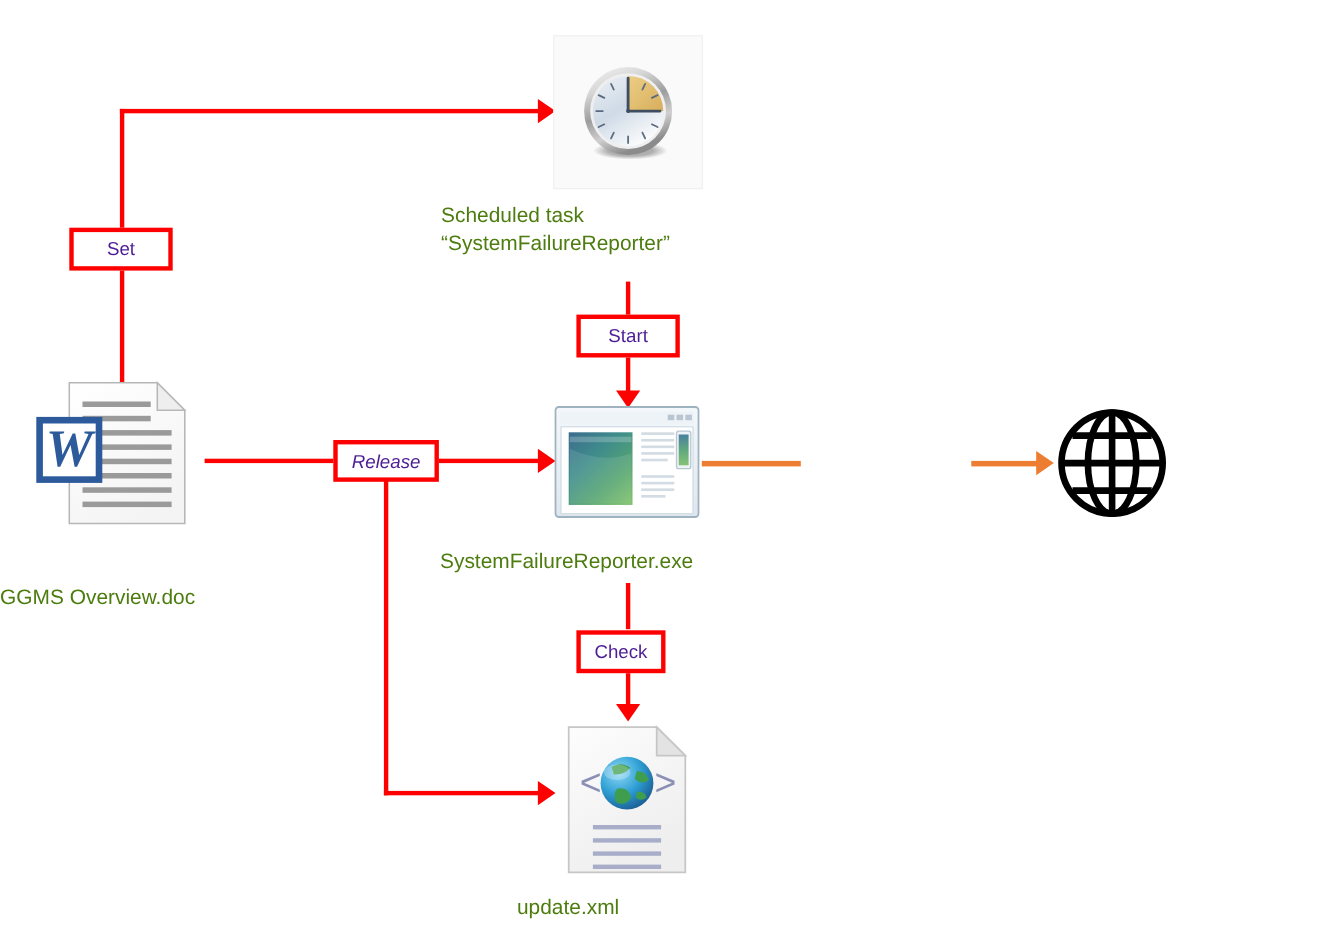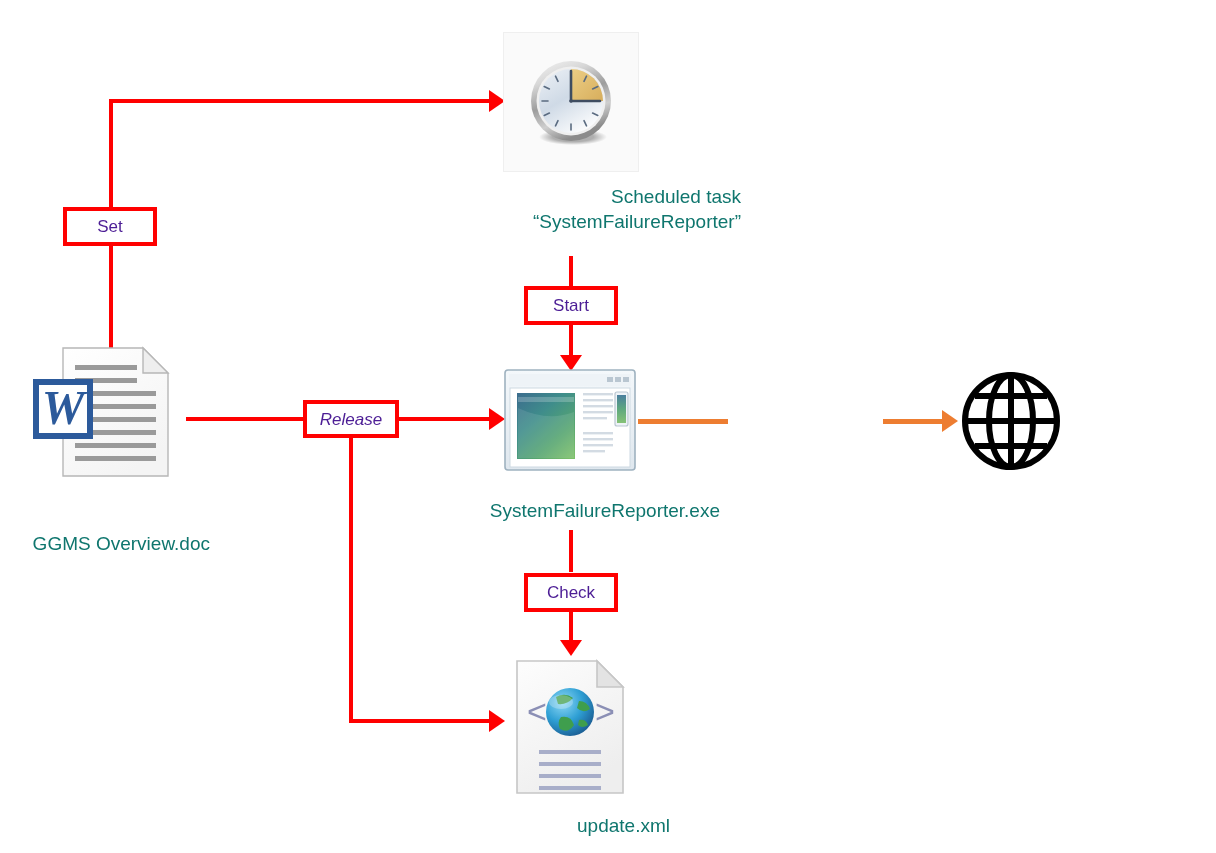--- a/index.html
+++ b/index.html
@@ -5,22 +5,22 @@
   html,body{margin:0;padding:0;background:#ffffff;}
   body{
     width:1216px;height:853px;
     font-family:"Liberation Sans","DejaVu Sans",sans-serif;
     -webkit-font-smoothing:antialiased;
     position:relative;overflow:hidden;
   }
   #stage{position:relative;width:1216px;height:853px;}
   .cap{
     position:absolute;
-    font-size:19px;color:#0f766e;
-    text-align:right;line-height:25px;
+    font-size:19px;color:#4d7c0f;
+    text-align:left;line-height:25px;
     white-space:pre;
   }
 
   
   .lineH{position:absolute;background:#FF0000;height:4px;}
   .lineV{position:absolute;background:#FF0000;width:4px;}
   .lineH.o{background:#ED7D31;height:5px;}
 
   .arrowR{position:absolute;width:0;height:0;
     border-top:11px solid transparent;border-bottom:11px solid transparent;
@@ -184,41 +184,41 @@
       <rect x="80" y="45" width="30" height="2.4"></rect>
       <rect x="80" y="51" width="24" height="2.4"></rect>
       <rect x="80" y="66" width="30" height="2.4"></rect>
       <rect x="80" y="72" width="30" height="2.4"></rect>
       <rect x="80" y="78" width="30" height="2.4"></rect>
       <rect x="80" y="84" width="22" height="2.4"></rect>
     </g>
     <rect x="112" y="26" width="13" height="34" rx="2" fill="#eef3f7" stroke="#b9c6d1" stroke-width="1.2"></rect>
     <rect x="114" y="29" width="9" height="28" fill="url(#barGrad)"></rect>
   </svg>
-  <div class="cap" style="left:380px;top:498px;width:340px;">SystemFailureReporter.exe</div>
+  <div class="cap" style="left:400px;top:498px;width:340px;">SystemFailureReporter.exe</div>
 
   <div class="lineH o" style="left:638px;top:419px;width:90px;"></div>
   <div class="lineH o" style="left:883px;top:419px;width:62px;"></div>
   <div class="arrowR o" style="left:942px;top:410px;"></div>
 
   <svg class="icon" style="left:955px;top:368px;" width="113" height="106" viewBox="0 0 113 106">
     <g fill="none" stroke="#000000" stroke-width="6">
       <circle cx="56" cy="53" r="46"></circle>
       <line x1="56" y1="7" x2="56" y2="99"></line>
       <line x1="11" y1="53" x2="101" y2="53"></line>
       <line x1="20" y1="28" x2="92" y2="28"></line>
       <line x1="20" y1="78" x2="92" y2="78"></line>
       <ellipse cx="56" cy="53" rx="22" ry="46"></ellipse>
     </g>
   </svg>
 
   <div class="lineV" style="left:569px;top:530px;height:42px;"></div>
   <div class="lineV" style="left:569px;top:610px;height:32px;"></div>
   <div class="arrowD" style="left:560px;top:640px;"></div>
-  <div class="lbl" style="left:524px;top:573px;width:94px;height:39px;">Check</div>
+  <div class="lbl" style="left:524px;top:573px;width:81px;height:39px;">Check</div>
 
   <svg class="icon" style="left:511px;top:657px;" width="120" height="140" viewBox="0 0 120 140">
     <defs>
       <linearGradient id="xmlPg" x1="0" y1="0" x2="0.5" y2="1">
         <stop offset="0%" stop-color="#fdfdfd"></stop>
         <stop offset="100%" stop-color="#eeeeee"></stop>
       </linearGradient>
       <radialGradient id="earth" cx="0.35" cy="0.3" r="0.75">
         <stop offset="0%" stop-color="#8fd9f5"></stop>
         <stop offset="55%" stop-color="#2e9fd4"></stop>

